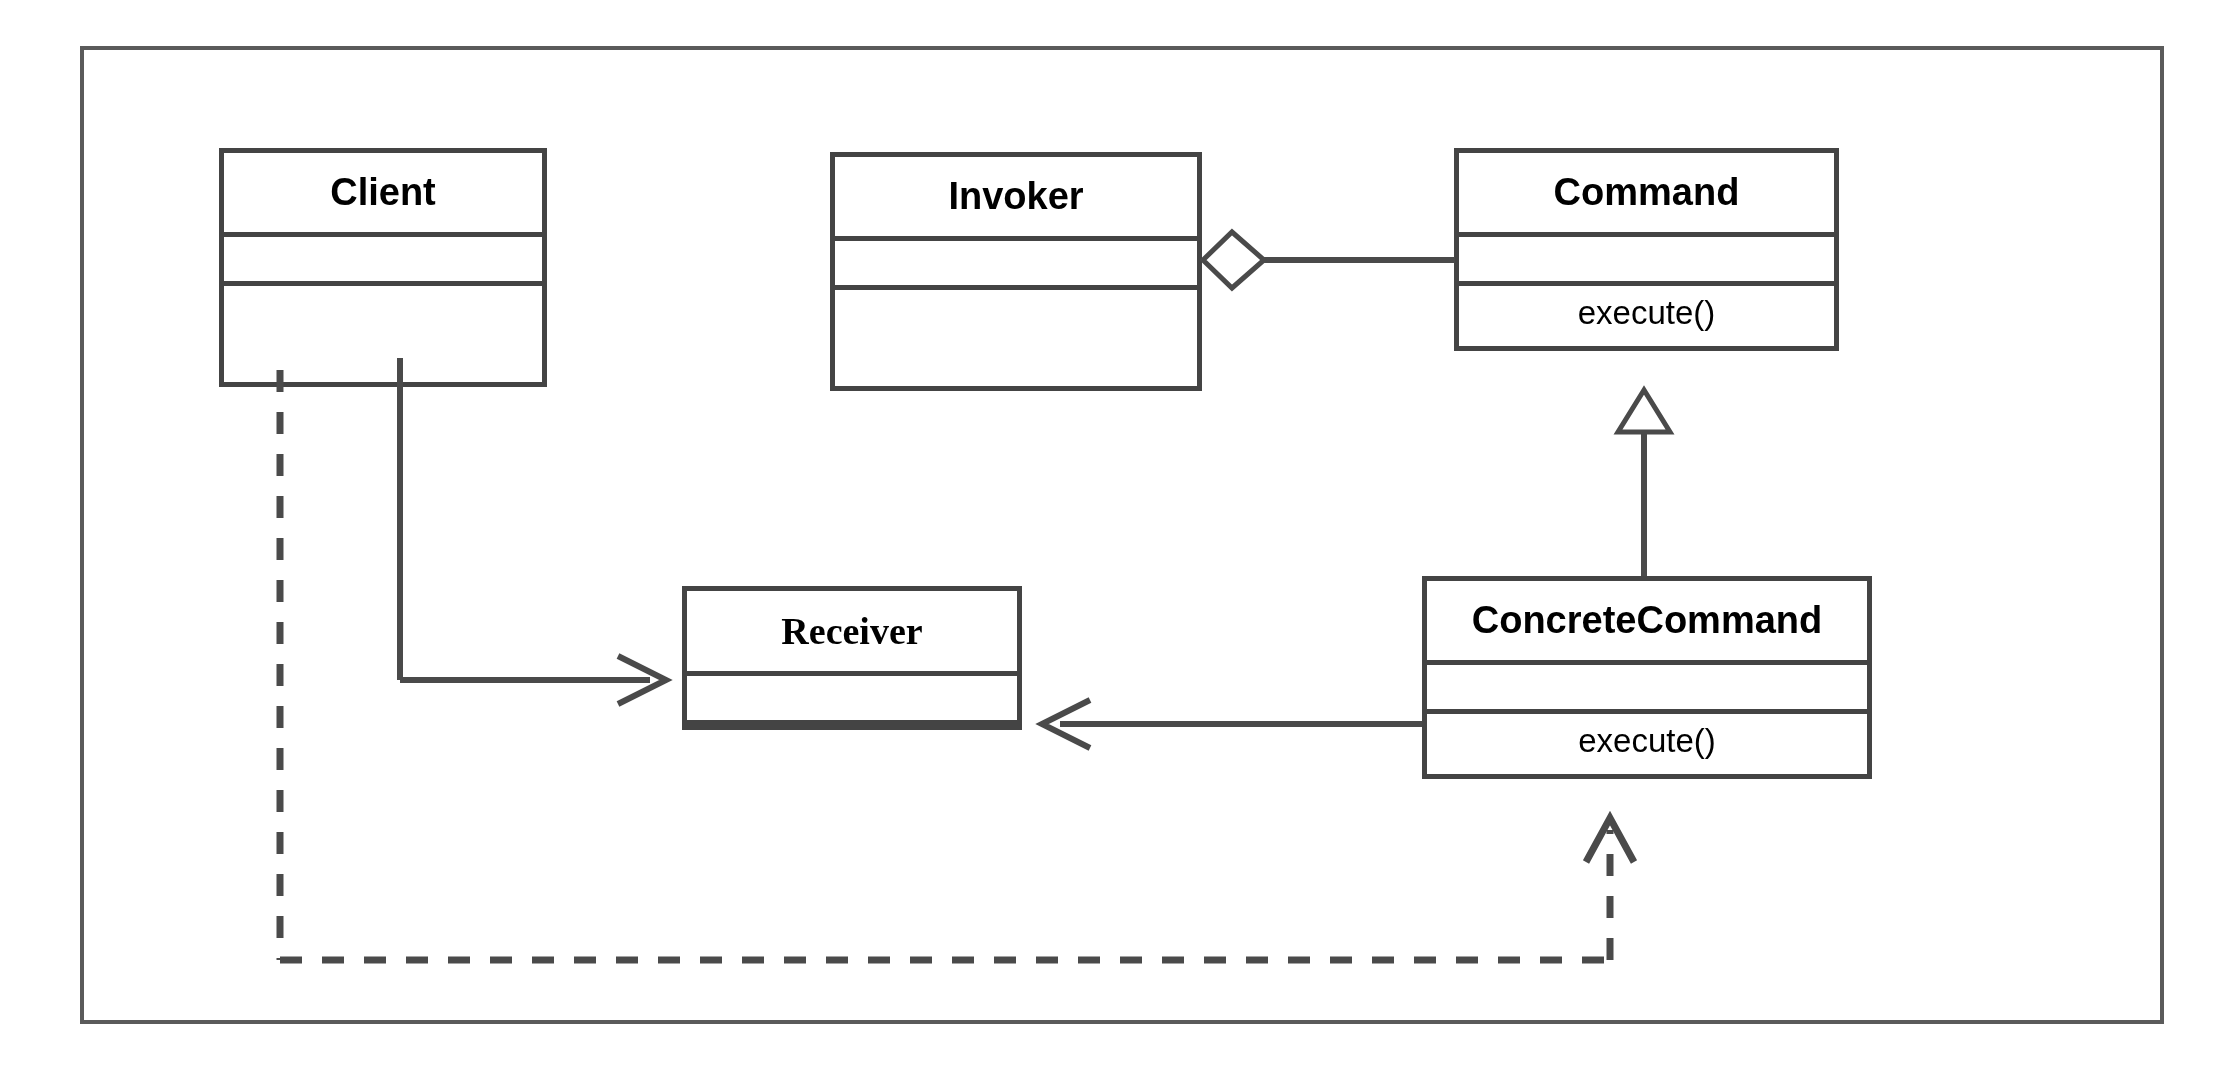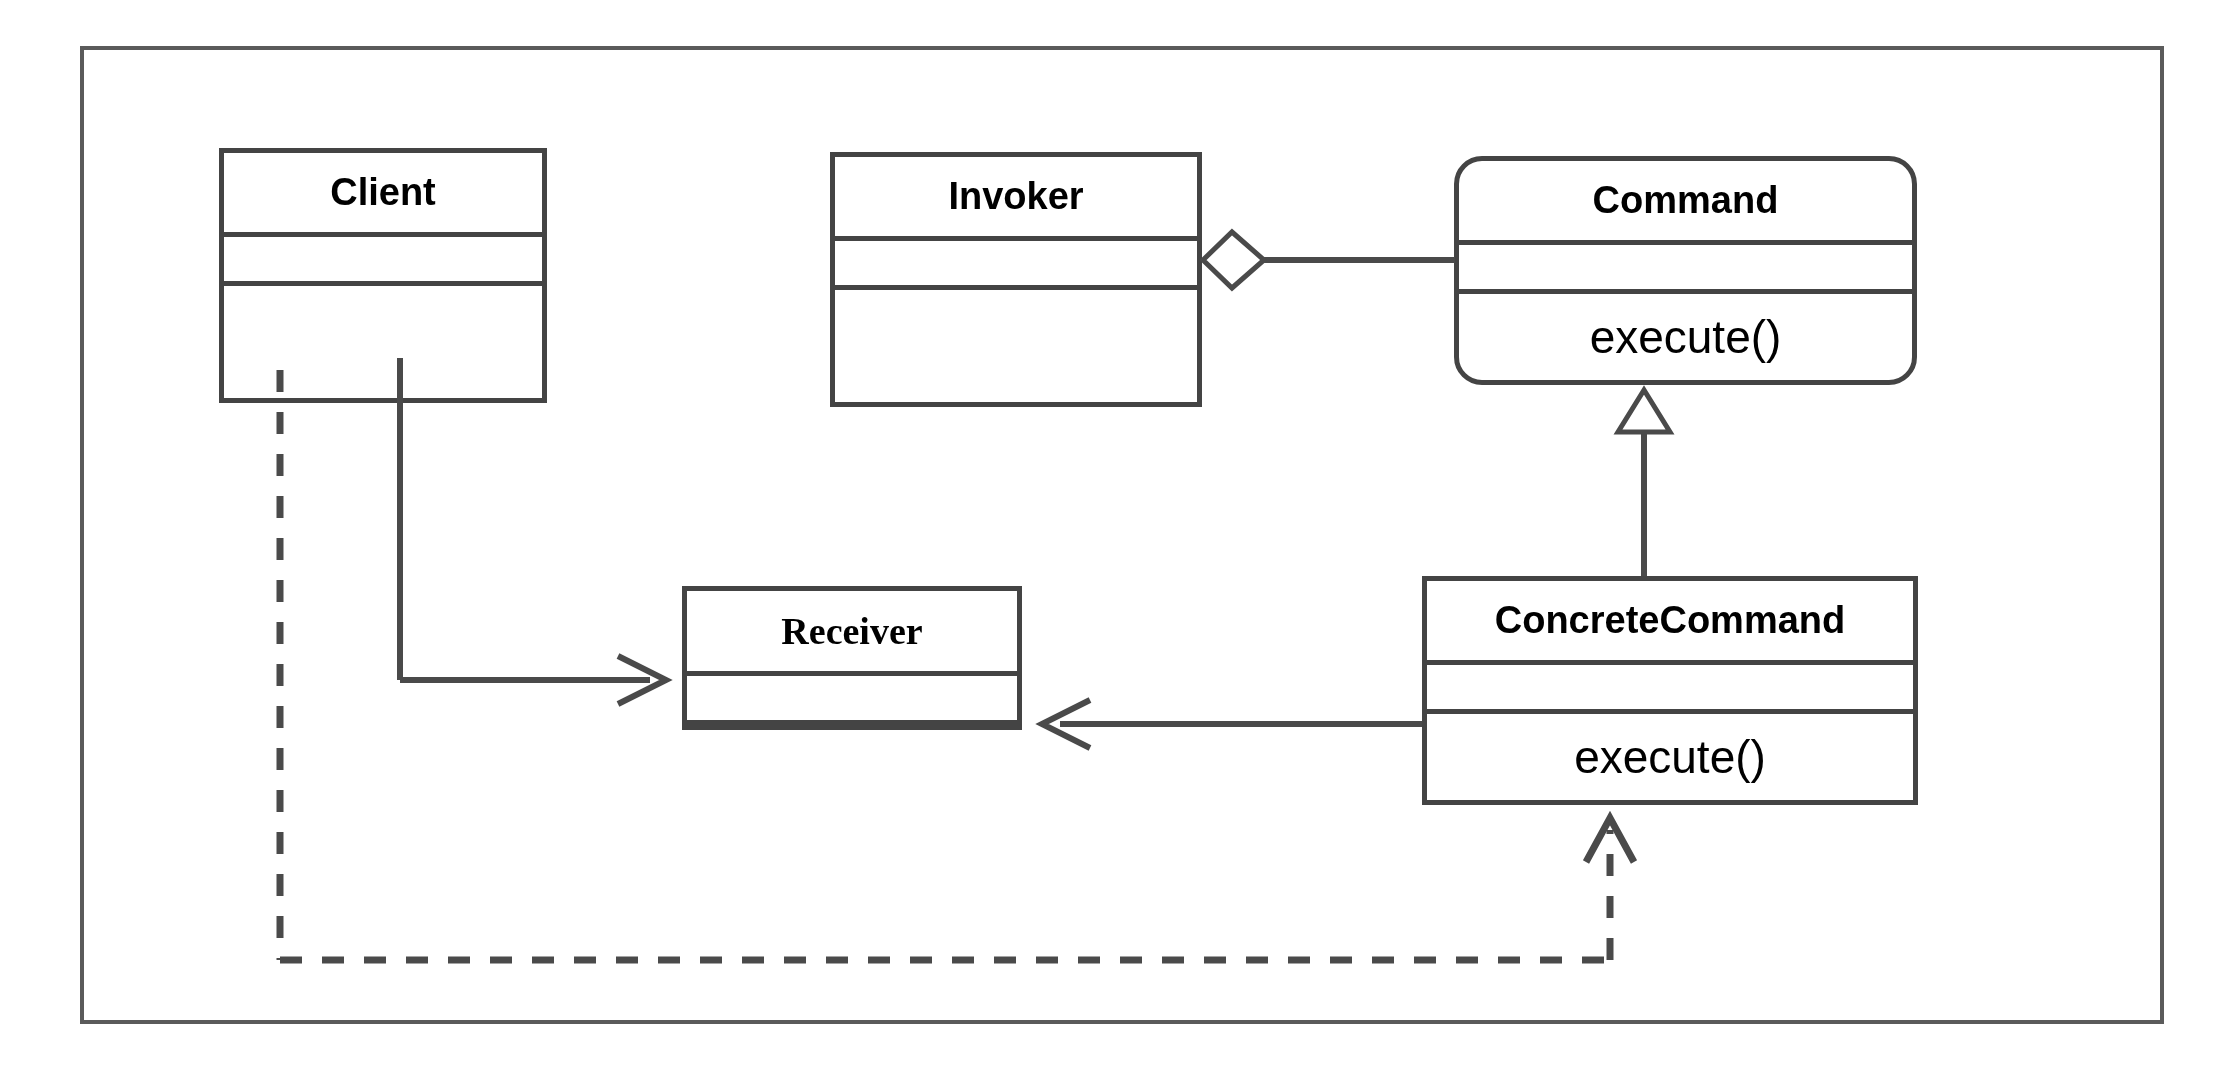--- a/index.html
+++ b/index.html
@@ -35,22 +35,22 @@
       padding: 18px 0;
       border-bottom: 5px solid #444;
     }
     .uml-attrs {
       height: 44px;
       border-bottom: 5px solid #444;
     }
     .uml-ops {
       min-height: 44px;
       text-align: center;
-      font-size: 46px;
-      padding: 16px 0;
+      font-size: 33px;
+      padding: 8px 0;
     }
     svg.connector {
       position: absolute;
       left: 0;
       top: 0;
       width: 2236px;
       height: 1088px;
       pointer-events: none;
     }
   </style>
@@ -65,32 +65,32 @@
     <div class="uml-attrs"></div>
     <div class="uml-ops" style="min-height:80px;"></div>
   </div>
 
   <div class="uml-class" style="left:219px; top:148px; width:328px;">
     <div class="uml-name">Client</div>
     <div class="uml-attrs"></div>
     <div class="uml-ops" style="min-height:80px;"></div>
   </div>
 
-  <div class="uml-class" style="left:1454px; top:156px; width:463px;border-radius:28px;">
+  <div class="uml-class" style="left:1454px; top:148px; width:385px;">
     <div class="uml-name">Command</div>
     <div class="uml-attrs"></div>
     <div class="uml-ops">execute()</div>
   </div>
 
   <div class="uml-class" style="left:682px; top:586px; width:340px;font-family:Liberation Serif, serif;">
     <div class="uml-name">Receiver</div>
     <div class="uml-attrs"></div>
   </div>
 
-  <div class="uml-class" style="left:1422px; top:576px; width:496px;">
+  <div class="uml-class" style="left:1422px; top:576px; width:450px;">
     <div class="uml-name">ConcreteCommand</div>
     <div class="uml-attrs"></div>
     <div class="uml-ops">execute()</div>
   </div>
 
   <svg class="connector">
 
     <g>
       <line x1="1260" y1="260" x2="1455" y2="260" stroke="#4a4a4a" stroke-width="6"></line>
       <polygon points="1203,260 1232,232 1264,260 1232,288" fill="#ffffff" stroke="#4a4a4a" stroke-width="5"></polygon>

